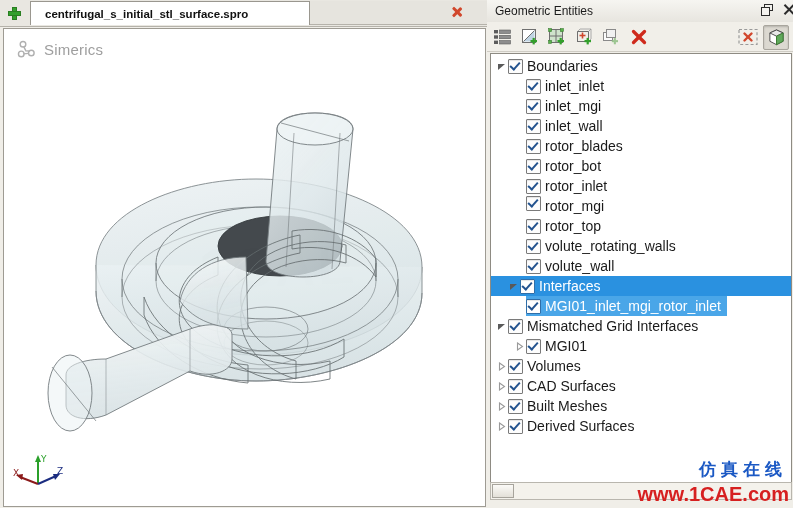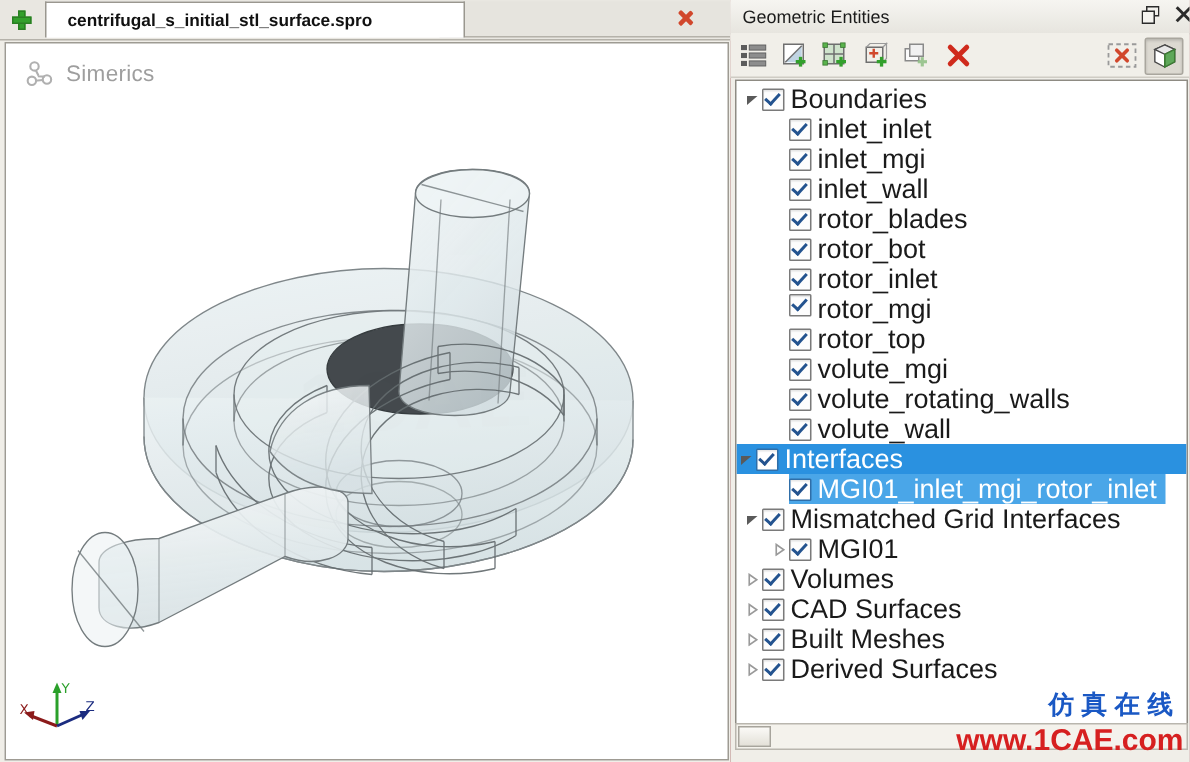--- a/index.html
+++ b/index.html
@@ -3,21 +3,21 @@
 <meta charset="utf-8">
 <style>
   html,body{margin:0;padding:0;}
   body{
     width:793px;height:508px;overflow:hidden;
     background:#ffffff;
     font-family:"Liberation Sans","DejaVu Sans",sans-serif;
     font-size:12px;color:#000;
     -webkit-font-smoothing:antialiased;
   }
-  .app{position:relative;width:793px;height:508px;background:#7f1d1d;}
+  .app{position:relative;width:793px;height:508px;background:#0c4a6e;}
 
   
   .left-pane{position:absolute;left:0;top:0;width:487px;height:508px;background:#f0eee8;}
 
   
   .tabbar{position:absolute;left:0;top:0;width:487px;height:26px;
           background:#e9e7e1;border-bottom:1px solid #b5b2aa;}
   .tab-newbtn{position:absolute;left:3px;top:2px;width:22px;height:22px;
               display:flex;align-items:center;justify-content:center;cursor:pointer;}
   .plus-icon{position:relative;width:13px;height:13px;}
@@ -72,21 +72,21 @@
   .toolbar{position:absolute;left:0;top:22px;width:306px;height:29px;
      background:#f1efe9;border-bottom:1px solid #cfccc4;}
   .tbtn{position:absolute;top:3px;width:24px;height:23px;
         display:flex;align-items:center;justify-content:center;cursor:pointer;border-radius:2px;}
   .tbtn.pressed{background:#dcd9d1;border:1px solid #a9a69e;box-shadow:inset 0 1px 2px rgba(0,0,0,.18);}
 
   .tree-wrap{position:absolute;left:3px;top:53px;width:300px;height:428px;
      background:#ffffff;border:1px solid #8e8b83;overflow:hidden;}
   .tree{position:absolute;left:0;top:0;right:0;top:0;padding-top:2px;}
   .row{position:relative;height:20px;display:flex;align-items:center;white-space:nowrap;
-       font-size:18px;color:#1a1a1a;cursor:default;}
+       font-size:14px;color:#1a1a1a;cursor:default;}
   .row .lbl{line-height:20px;}
   .row.sel-full{background:#2a91e0;color:#ffffff;}
   .row.sel-part .hl{background:#4aa6e8;color:#ffffff;padding-right:6px;border-radius:0;}
   .exp{width:13px;height:20px;display:inline-block;flex:0 0 13px;
        display:flex;align-items:center;justify-content:center;cursor:pointer;}
   .cb{width:13px;height:13px;flex:0 0 13px;margin-right:4px;
       background:#fdfdfd;border:1px solid #7a7a7a;border-radius:1px;position:relative;
       box-shadow:inset 0 1px 1px rgba(0,0,0,.10);cursor:pointer;}
   .cb.on:after{content:"";position:absolute;left:3px;top:0px;width:4px;height:8px;
       border:solid #23538f;border-width:0 2px 2px 0;transform:rotate(42deg);}
@@ -405,38 +405,31 @@
             <span class="exp"></span>
             <span class="" style="display: inline-flex; align-items: center;">
               <span class="cb on"></span>
               <span class="lbl">rotor_top</span>
             </span>
           </div>
           <div class="row" style="padding-left: 22px;">
             <span class="exp"></span>
             <span class="" style="display: inline-flex; align-items: center;">
               <span class="cb on"></span>
-              <span class="lbl">volute_mgi</span>
-            </span>
-          </div>
-          <div class="row" style="padding-left: 22px;">
-            <span class="exp"></span>
-            <span class="" style="display: inline-flex; align-items: center;">
-              <span class="cb on"></span>
               <span class="lbl">volute_rotating_walls</span>
             </span>
           </div>
           <div class="row" style="padding-left: 22px;">
             <span class="exp"></span>
             <span class="" style="display: inline-flex; align-items: center;">
               <span class="cb on"></span>
               <span class="lbl">volute_wall</span>
             </span>
           </div>
-          <div class="row sel-full" style="padding-left: 0;">
+          <div class="row sel-full" style="padding-left: 16px;">
             <span class="exp">
               <svg width="9" height="9" viewBox="0 0 9 9">
                 <polygon points="1,2 8,2 1,8" fill="#5a5a5a"></polygon>
               </svg>
             </span>
             <span class="" style="display: inline-flex; align-items: center;">
               <span class="cb on"></span>
               <span class="lbl">Interfaces</span>
             </span>
           </div>

